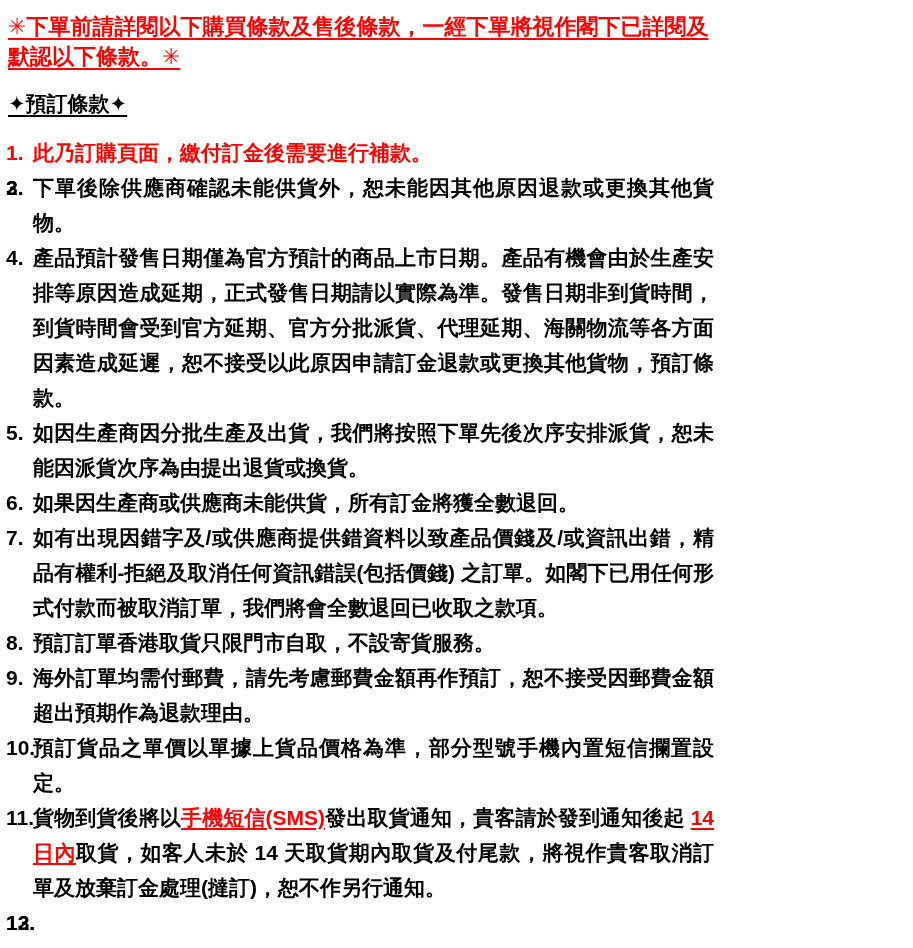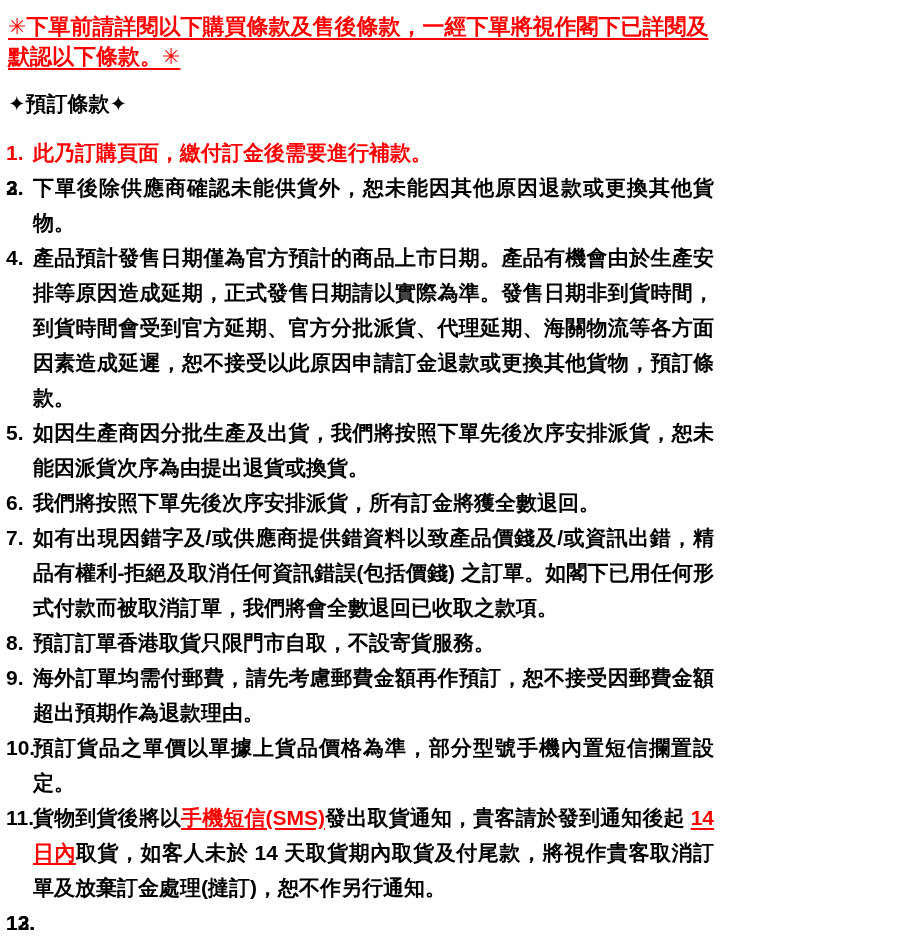--- a/index.html
+++ b/index.html
@@ -25,20 +25,21 @@
     text-decoration: underline;
     text-underline-offset: 4px;
     text-decoration-thickness: 2px;
     margin-left: 2px;
   }
   .section-heading {
     display: inline-block;
     color: #000000;
     font-size: 21px;
     line-height: 28px;
+    text-decoration: underline;
     text-underline-offset: 4px;
     text-decoration-thickness: 2px;
     margin: 18px 0 0 2px;
   }
   .terms {
     margin-top: 17px;
   }
   .term {
     position: relative;
     padding-left: 27px;
@@ -70,21 +71,21 @@
   <div>
     <span class="section-heading">✦預訂條款✦</span>
   </div>
 
   <div class="terms">
       <div class="term red"><span class="num">1.</span><span><span>此乃訂購頁面，繳付訂金後需要進行補款。</span></span></div>
       <div class="term"><span class="num">2.</span></div>
       <div class="term"><span class="num">3.</span><span><span>下單後除供應商確認未能供貨外，恕未能因其他原因退款或更換其他貨物。</span></span></div>
       <div class="term"><span class="num">4.</span><span><span>產品預計發售日期僅為官方預計的商品上市日期。產品有機會由於生產安排等原因造成延期，正式發售日期請以實際為準。發售日期非到貨時間，到貨時間會受到官方延期、官方分批派貨、代理延期、海關物流等各方面因素造成延遲，恕不接受以此原因申請訂金退款或更換其他貨物，預訂條款。</span></span></div>
       <div class="term"><span class="num">5.</span><span><span>如因生產商因分批生產及出貨，我們將按照下單先後次序安排派貨，恕未能因派貨次序為由提出退貨或換貨。</span></span></div>
-      <div class="term"><span class="num">6.</span><span><span>我們將按照下單先後次序安排派貨，所有訂金將獲全數退回。</span></span></div>
+      <div class="term"><span class="num">6.</span><span><span>如果因生產商或供應商未能供貨，所有訂金將獲全數退回。</span></span></div>
       <div class="term"><span class="num">7.</span><span><span>如有出現因錯字及/或供應商提供錯資料以致產品價錢及/或資訊出錯，精品有權利-拒絕及取消任何資訊錯誤(包括價錢) 之訂單。如閣下已用任何形式付款而被取消訂單，我們將會全數退回已收取之款項。</span></span></div>
       <div class="term"><span class="num">8.</span><span><span>預訂訂單香港取貨只限門市自取，不設寄貨服務。</span></span></div>
       <div class="term"><span class="num">9.</span><span><span>海外訂單均需付郵費，請先考慮郵費金額再作預訂，恕不接受因郵費金額超出預期作為退款理由。</span></span></div>
       <div class="term"><span class="num">10.</span><span><span>預訂貨品之單價以單據上貨品價格為準，部分型號手機內置短信攔置設定。</span></span></div>
       <div class="term"><span class="num">11.</span><span><span>貨物到貨後將以</span><span class="ru">手機短信(SMS)</span><span>發出取貨通知，貴客請於發到通知後起 </span><span class="ru">14 日內</span><span>取貨，如客人未於 14 天取貨期內取貨及付尾款，將視作貴客取消訂單及放棄訂金處理(撻訂)，恕不作另行通知。</span></span></div>
       <div class="term"><span class="num">12.</span></div>
       <div class="term">
         <span class="num">13.</span>
       </div>
     </div>

